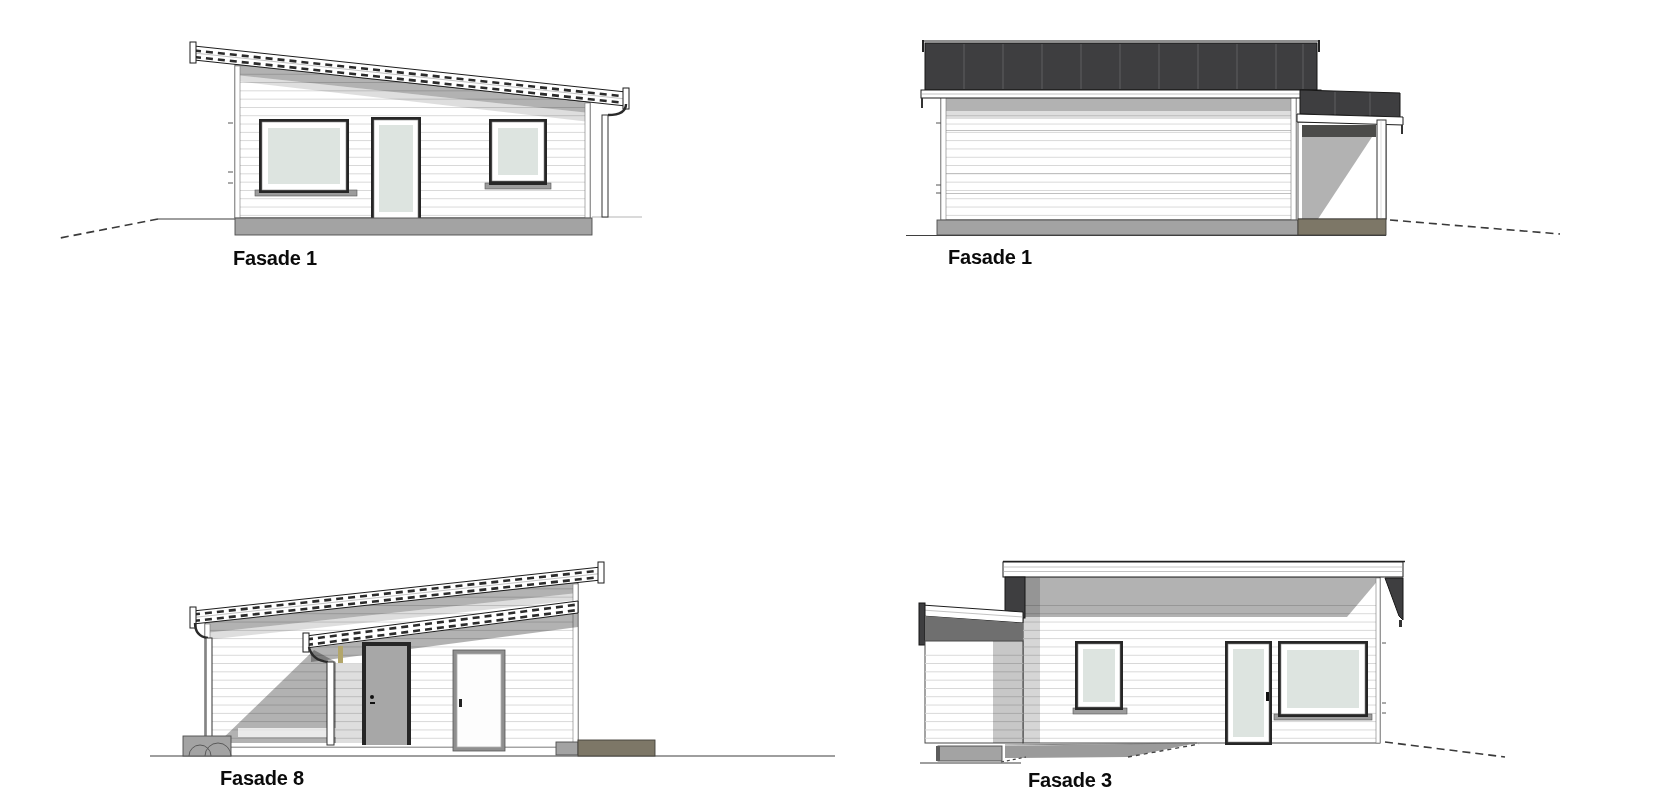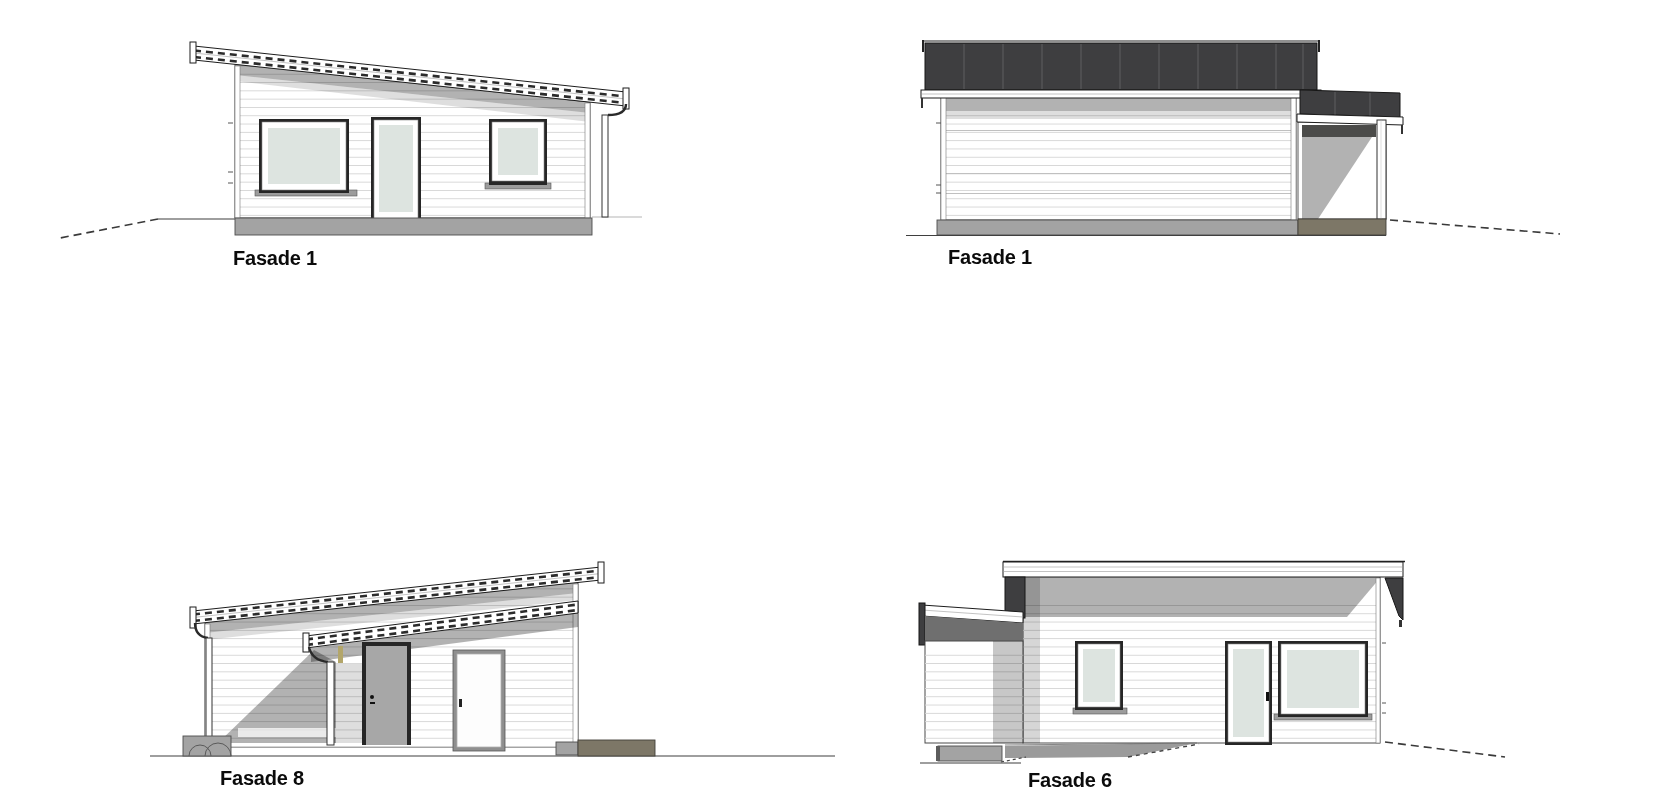--- a/index.html
+++ b/index.html
@@ -308,14 +308,14 @@
 
     <g>
       <line class="grounddash" x1="1385" y1="742" x2="1505" y2="757"></line>
     </g>
   </g>
 </svg>
 
   <div class="fac-label" style="left:233px;top:248px;">Fasade 1</div>
   <div class="fac-label" style="left:948px;top:247px;">Fasade 1</div>
   <div class="fac-label" style="left:220px;top:768px;">Fasade 8</div>
-  <div class="fac-label" style="left:1028px;top:770px;">Fasade 6</div>
+  <div class="fac-label" style="left:1028px;top:770px;">Fasade 3</div>
 </div>
 
 </body></html>

